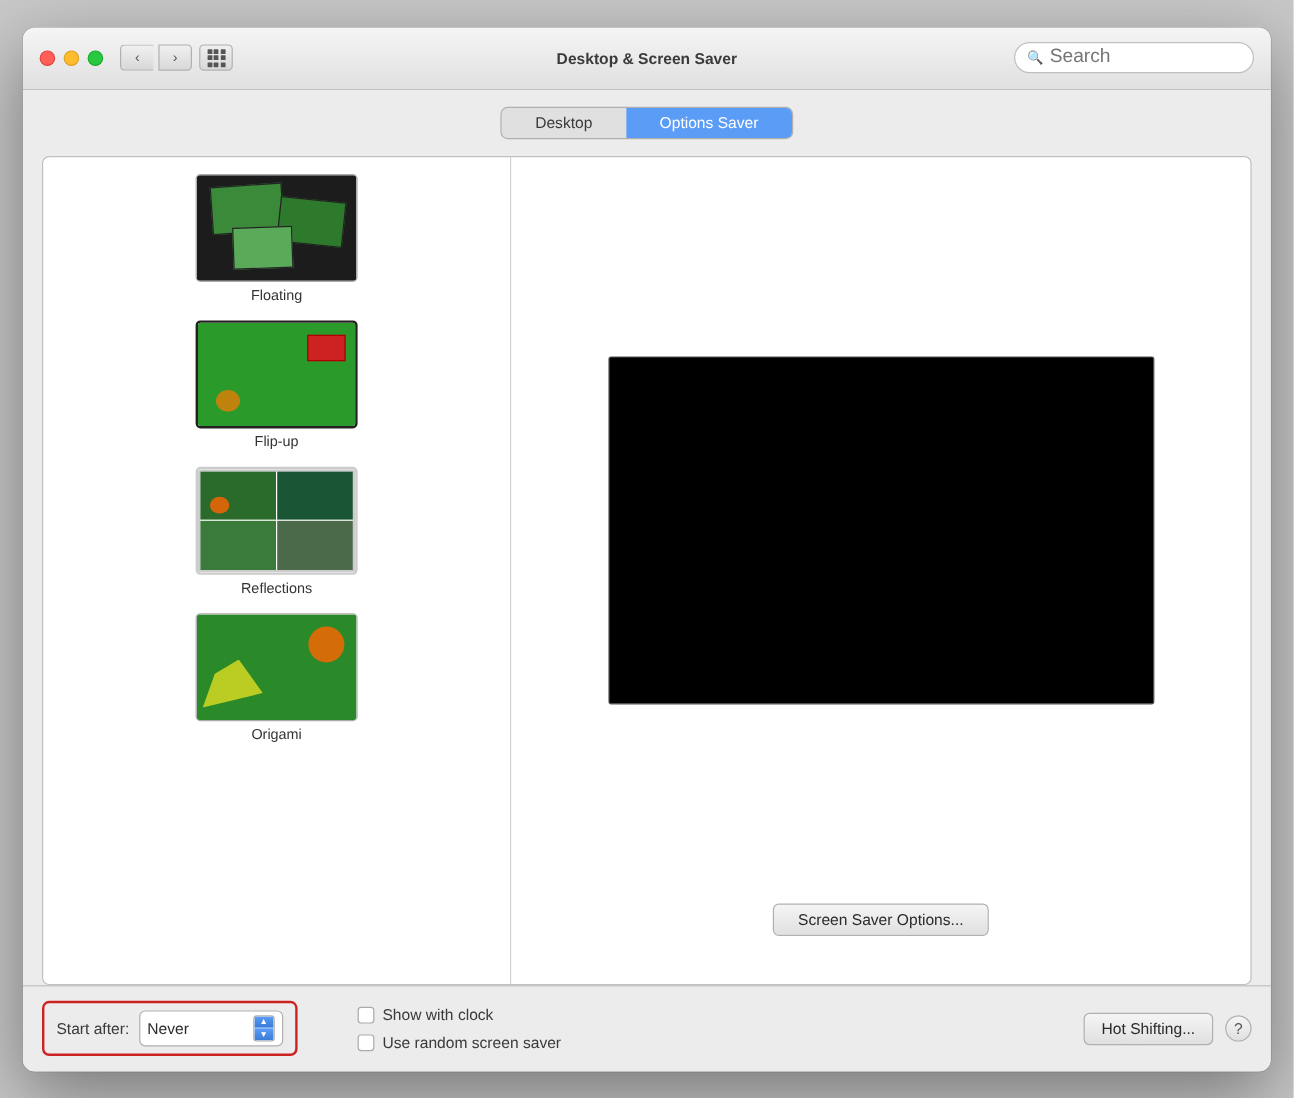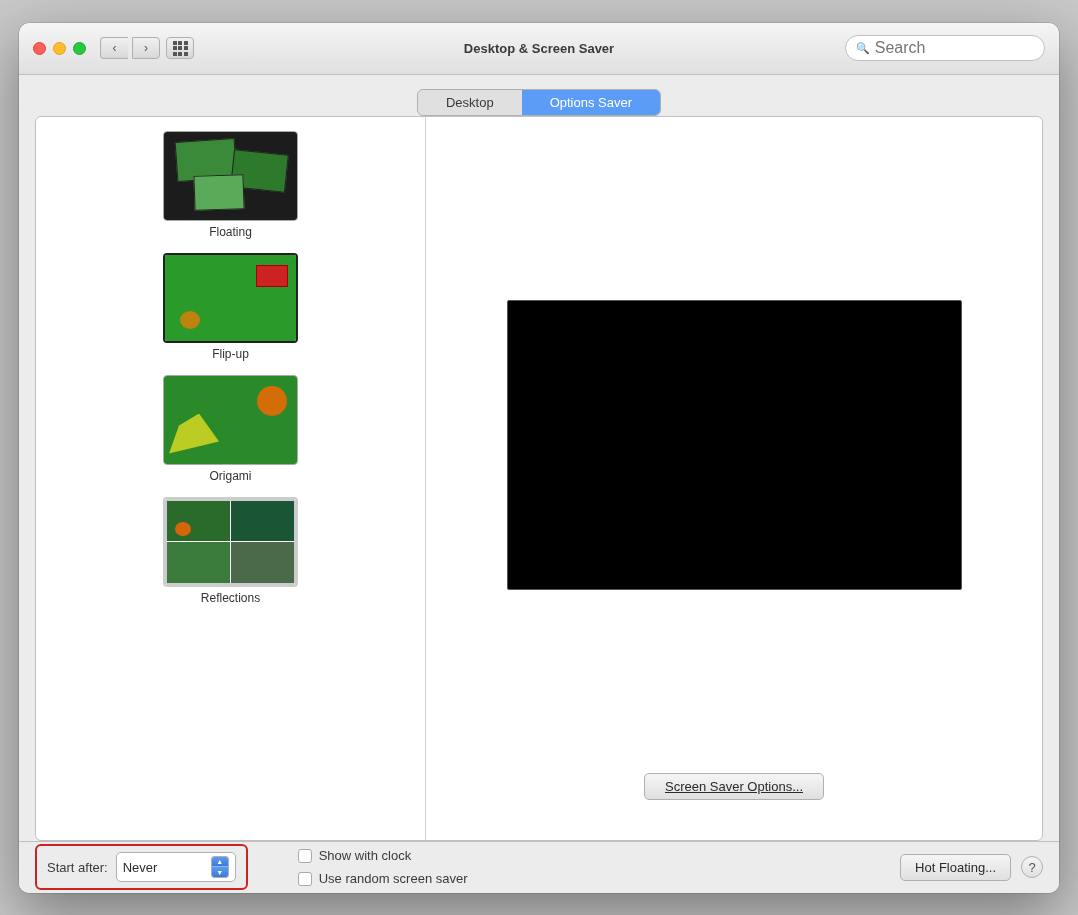--- a/index.html
+++ b/index.html
@@ -122,20 +122,21 @@
     .content-area {
       flex: 1;
       background: #ececec;
       padding: 14px 16px 0 16px;
       display: flex;
       flex-direction: column;
     }
     .tab-bar {
       display: flex;
       justify-content: center;
+      margin-bottom: 14px;
     }
     .tab-group {
       display: flex;
       border: 1px solid #b0b0b0;
       border-radius: 6px;
       overflow: hidden;
       background: #e0e0e0;
     }
     .tab {
       padding: 5px 28px;
@@ -321,24 +322,23 @@
     }
     .screen-saver-options-btn {
       background: linear-gradient(to bottom, #f5f5f5, #e0e0e0);
       border: 1px solid #b0b0b0;
       border-radius: 5px;
       padding: 5px 20px;
       font-size: 13px;
       cursor: pointer;
       color: #2a2a2a;
       margin-top: 20px;
-      text-decoration: underline;
     }
     .bottom-bar {
-      height: 52px;
+      height: 72px;
       display: flex;
       align-items: center;
       padding: 0 16px;
       gap: 20px;
       border-top: 1px solid #c0c0c0;
       background: #ececec;
     }
     .start-after-group {
       display: flex;
       align-items: center;
@@ -504,43 +504,43 @@
             </div>
           </div>
           <span class="saver-label">Floating</span>
         </div>
 
         <div class="saver-item">
           <div class="saver-thumb" style="border:2px solid #222;">
             <div class="flipup-thumb"></div>
           </div>
           <span class="saver-label">Flip-up</span>
-        </div>
-
-        <div class="saver-item">
-          <div class="saver-thumb" style="border:1px solid #aaa;">
-            <div class="origami-thumb"></div>
-          </div>
-          <span class="saver-label">Origami</span>
         </div>
 
         <div class="saver-item">
           <div class="saver-thumb" style="border:2px solid #ccc;">
             <div class="reflections-thumb">
               <div class="ref-cell" style="background:#2a6a2a; position:relative;">
                 <div style="position:absolute;bottom:5px;left:8px;width:16px;height:14px;background:rgba(255,100,0,0.8);border-radius:50%;"></div>
               </div>
               <div class="ref-cell" style="background:#1a5535;"></div>
               <div class="ref-cell" style="background:#3a7a3a;"></div>
               <div class="ref-cell" style="background:#4a6a4a;"></div>
             </div>
           </div>
           <span class="saver-label">Reflections</span>
         </div>
 
+        <div class="saver-item">
+          <div class="saver-thumb" style="border:1px solid #aaa;">
+            <div class="origami-thumb"></div>
+          </div>
+          <span class="saver-label">Origami</span>
+        </div>
+
       </div>
 
       <div class="preview-panel">
         <div class="preview-area-inner">
           <div class="preview-screen">
             <span class="apple-logo"></span>
           </div>
         </div>
         <button class="screen-saver-options-btn">Screen Saver Options...</button>
         <div style="height:20px;"></div>
@@ -565,17 +565,17 @@
         <div class="checkbox"></div>
         <span class="checkbox-label">Show with clock</span>
       </div>
       <div class="checkbox-row">
         <div class="checkbox"></div>
         <span class="checkbox-label">Use random screen saver</span>
       </div>
     </div>
 
     <div class="right-controls">
-      <button class="hot-corners-btn">Hot Floating...</button>
+      <button class="hot-corners-btn">Hot Shifting...</button>
       <div class="help-btn">?</div>
     </div>
   </div>
 </div>
 
 </body></html>

